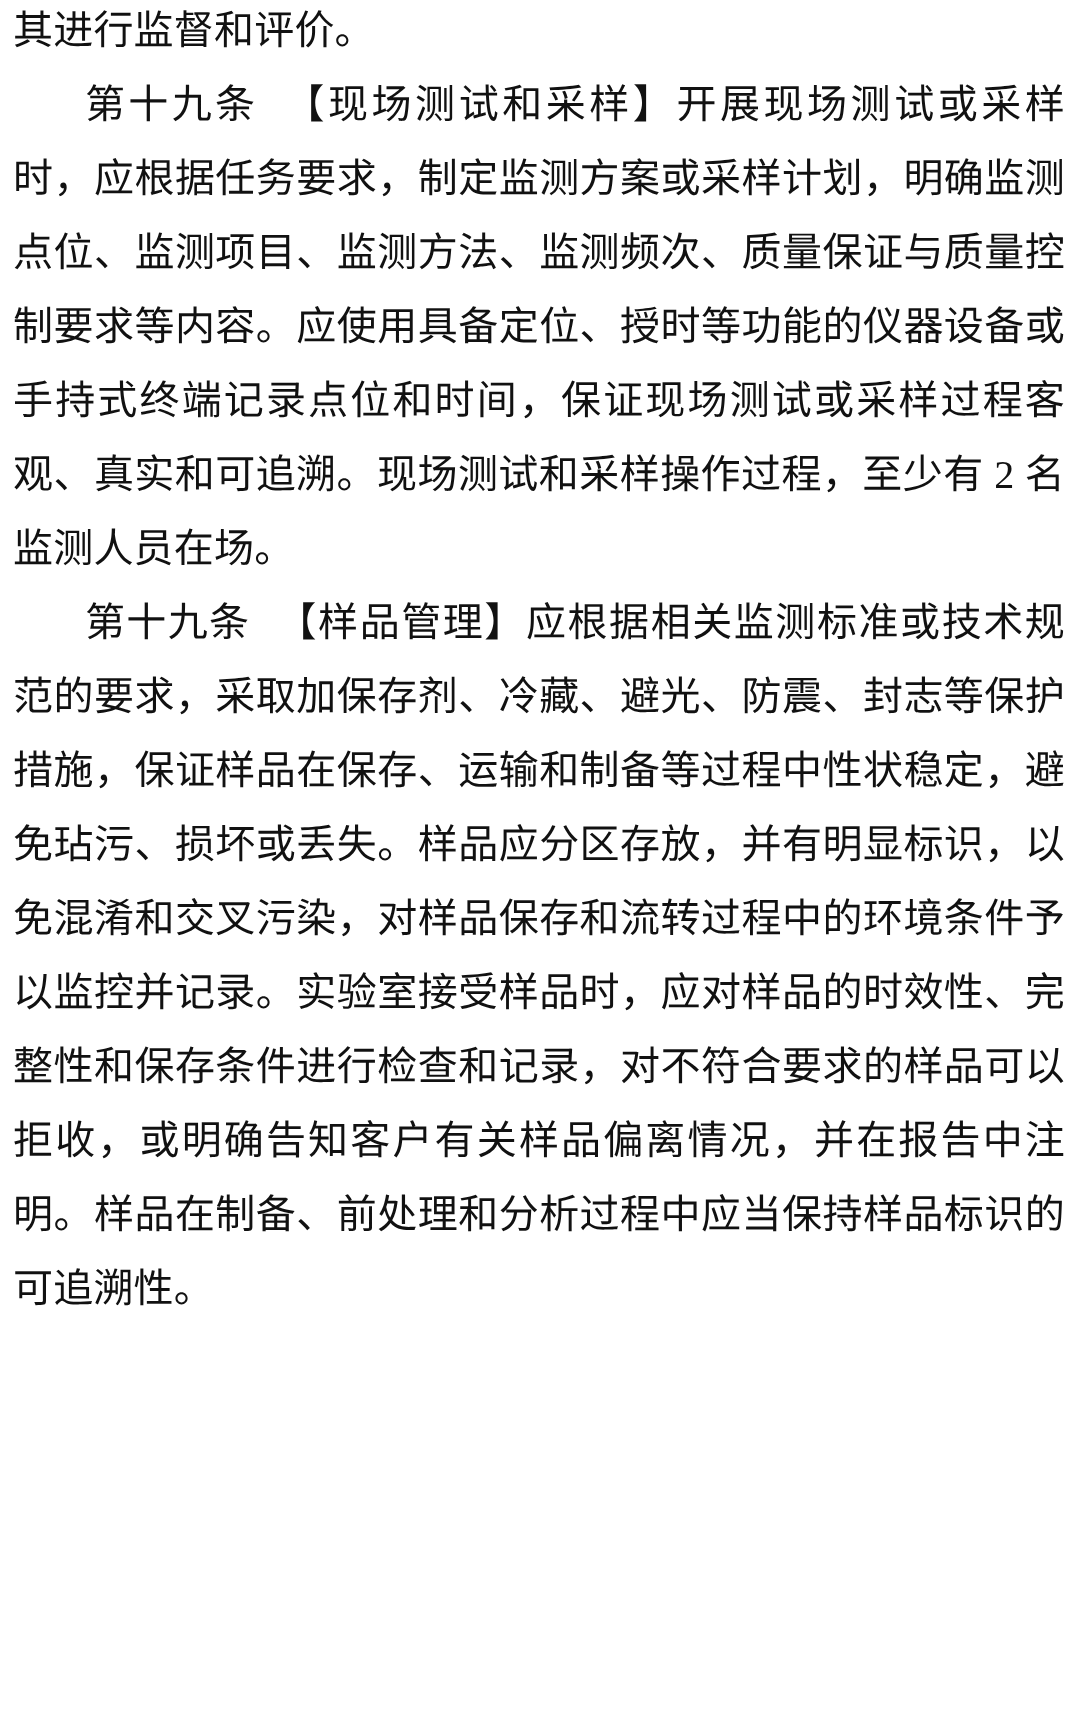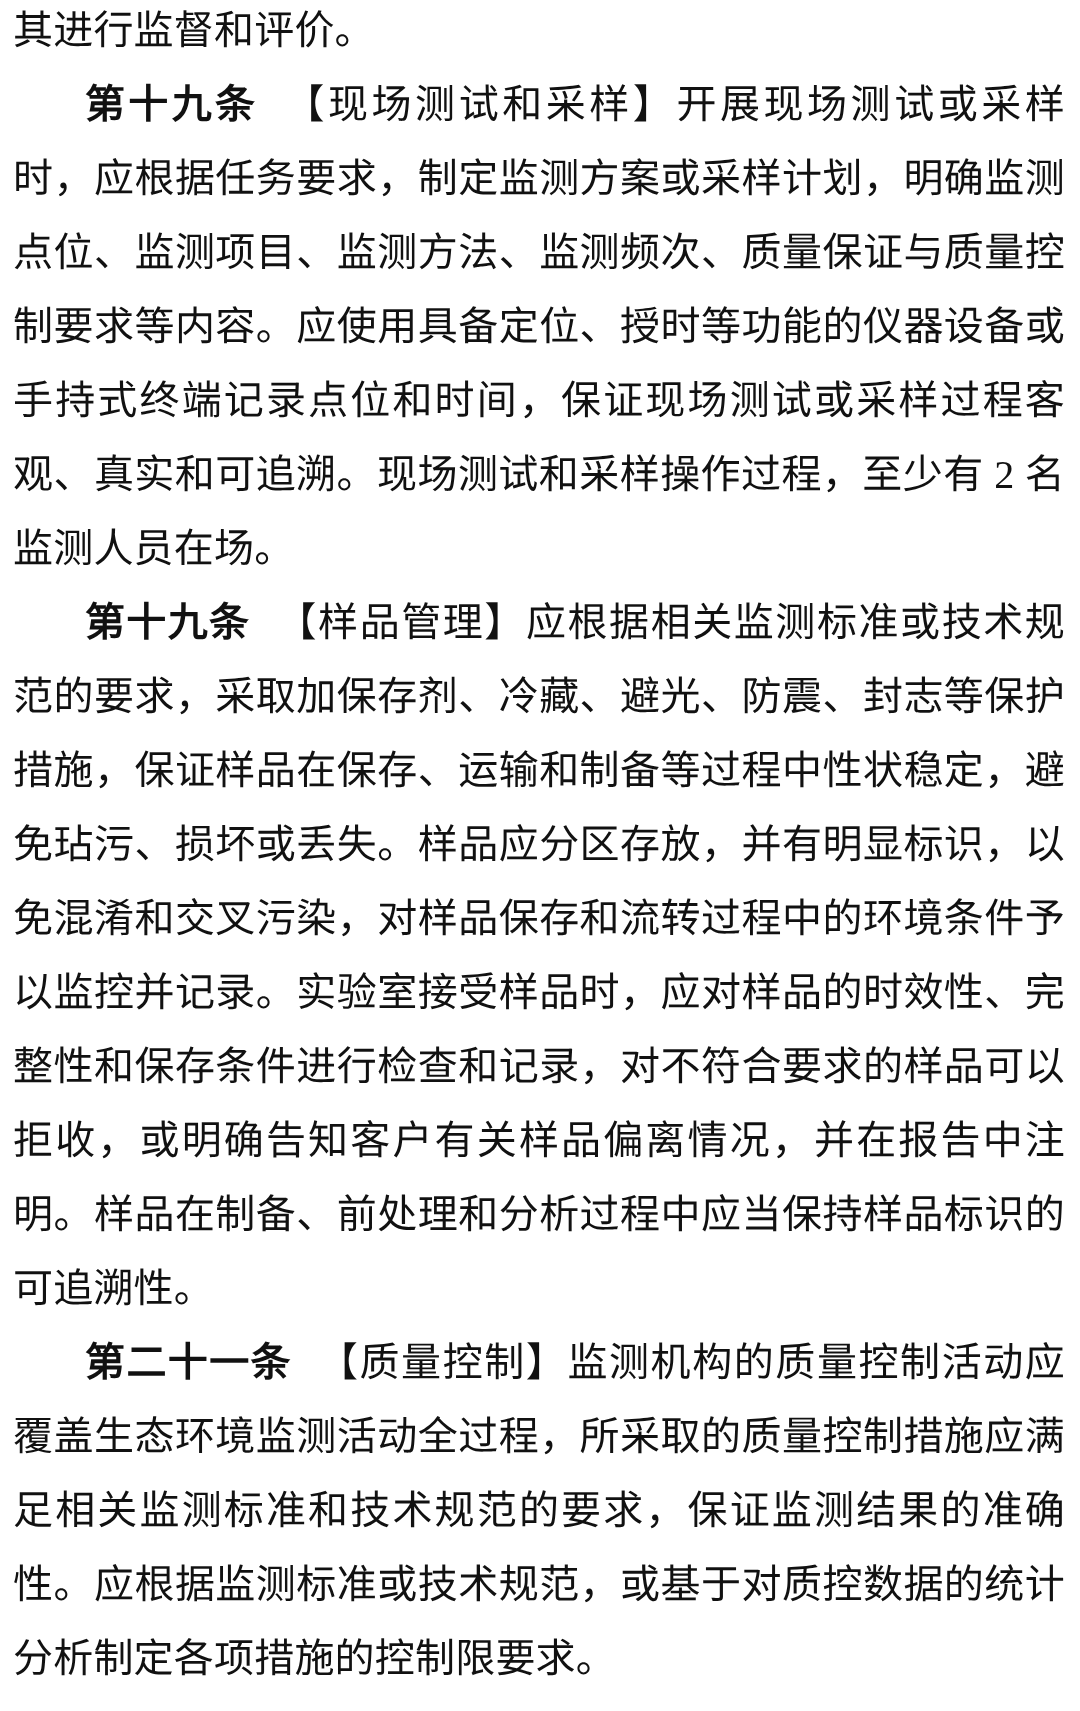--- a/index.html
+++ b/index.html
@@ -29,37 +29,34 @@
     text-align: justify;
     text-justify: inter-character;
     word-break: normal;
     overflow-wrap: break-word;
     letter-spacing: 0.2px;
   }
   p.para.article {
     text-indent: 72px;
   }
   .art-num {
-    font-weight: 700;
+    font-weight: 400;
     margin-right: 26px;
     letter-spacing: 0;
   }
 </style>
 </head>
 <body>
 
 <div class="page">
 
   <p class="para continuation">其进行监督和评价。</p>
 
   <p class="para article">
     <b class="art-num">第十九条</b><span>【现场测试和采样】开展现场测试或采样时，应根据任务要求，制定监测方案或采样计划，明确监测点位、监测项目、监测方法、监测频次、质量保证与质量控制要求等内容。应使用具备定位、授时等功能的仪器设备或手持式终端记录点位和时间，保证现场测试或采样过程客观、真实和可追溯。现场测试和采样操作过程，至少有 2 名监测人员在场。</span>
   </p>
 
   <p class="para article">
     <b class="art-num">第十九条</b><span>【样品管理】应根据相关监测标准或技术规范的要求，采取加保存剂、冷藏、避光、防震、封志等保护措施，保证样品在保存、运输和制备等过程中性状稳定，避免玷污、损坏或丢失。样品应分区存放，并有明显标识，以免混淆和交叉污染，对样品保存和流转过程中的环境条件予以监控并记录。实验室接受样品时，应对样品的时效性、完整性和保存条件进行检查和记录，对不符合要求的样品可以拒收，或明确告知客户有关样品偏离情况，并在报告中注明。样品在制备、前处理和分析过程中应当保持样品标识的可追溯性。</span>
   </p>
 
-  <p class="para article">
-    <b class="art-num">第二十一条</b><span>【质量控制】监测机构的质量控制活动应覆盖生态环境监测活动全过程，所采取的质量控制措施应满足相关监测标准和技术规范的要求，保证监测结果的准确性。应根据监测标准或技术规范，或基于对质控数据的统计分析制定各项措施的控制限要求。</span>
-  </p>
 
 </div>
 
 </body></html>

